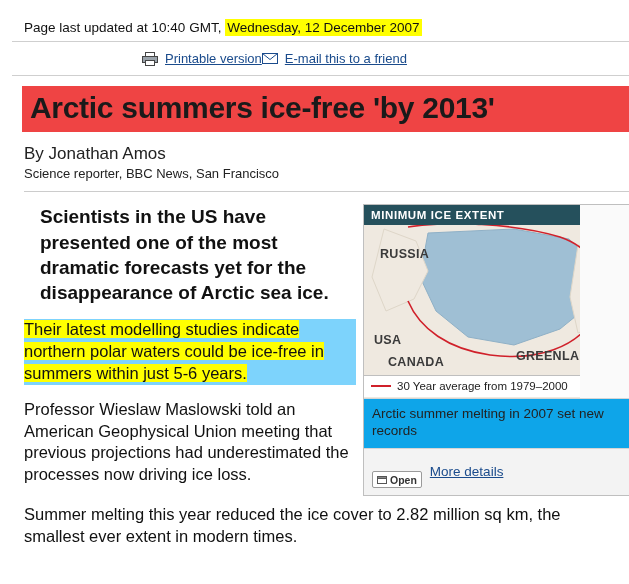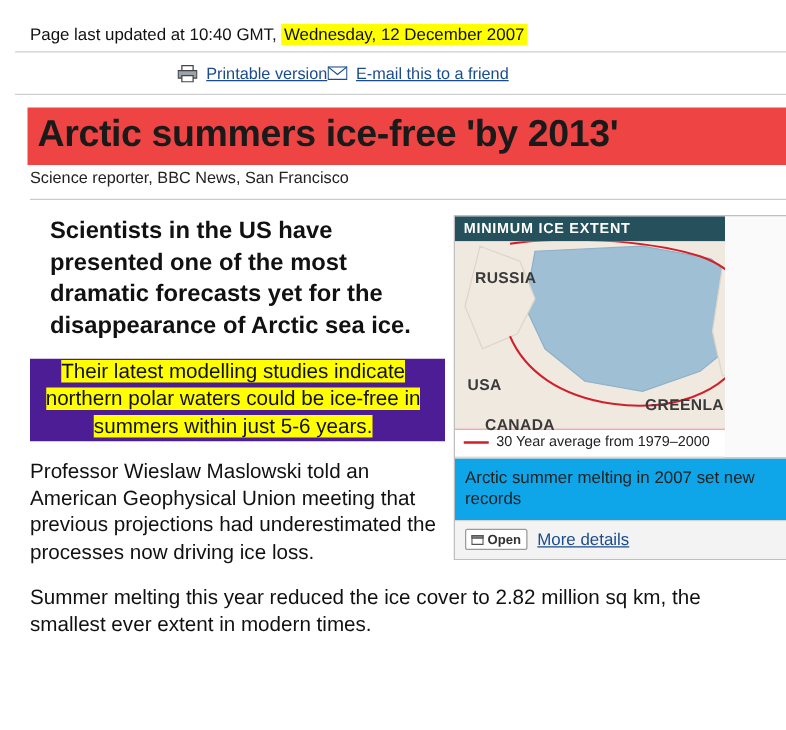--- a/index.html
+++ b/index.html
@@ -164,20 +164,21 @@
     align-items: center;
     gap: 3px;
     border: 1px solid #9a9a9a;
     background: #ffffff;
     border-radius: 2px;
     padding: 0 4px;
     height: 15px;
     font-size: 10.5px;
     font-weight: bold;
     color: #333;
+    margin-top: 16px;
   }
   .more-link {
     color: #1a4b8c;
     text-decoration: underline;
     cursor: pointer;
   }
 
   .lead {
     font-size: 19px;
     font-weight: bold;
@@ -187,24 +188,23 @@
     max-width: 330px;
   }
   p.para {
     font-size: 16.5px;
     line-height: 1.32;
     color: #111;
     margin: 0 0 14px 0;
     max-width: 332px;
   }
   p.para.hl {
-    background: #4c1d95;
+    background: #7dd3fc;
     display: block;
     max-width: 332px;
-    text-align: center;
   }
   p.para.hl span.ln {
     background: #ffff00;
     box-decoration-break: clone;
     -webkit-box-decoration-break: clone;
   }
   p.full {
     clear: both;
     max-width: none;
     margin: 4px 10px 0 0;
@@ -237,41 +237,42 @@
           <rect x="0.5" y="0.5" width="15" height="10" fill="#ffffff" stroke="#1a4b8c"></rect>
           <path d="M0.5 0.5 L8 6.5 L15.5 0.5" fill="none" stroke="#1a4b8c"></path>
         </svg>
       </span>
       <span class="label">E-mail this to a friend</span>
     </div>
   </div>
 
   <h1 class="headline">Arctic summers ice-free 'by 2013'</h1>
 
+  <div class="byline">By Jonathan Amos</div>
   <div class="byline-role">Science reporter, BBC News, San Francisco</div>
   <div class="rule"></div>
 
   <div class="body-wrap">
 
     <div class="figure">
       <div class="map">
         <div class="map-header">MINIMUM ICE EXTENT</div>
         <div class="map-canvas">
 
           <svg width="264" height="150" viewBox="0 0 264 150" style="position:absolute;left:0;top:0;">
             <rect x="0" y="0" width="264" height="150" fill="#efe9e0"></rect>
             <path d="M64 8 L150 4 L205 14 L232 40 L228 78 L196 104 L150 120 L104 112 L72 86 L56 52 Z" fill="#9fbfd4" stroke="#8fb0c6" stroke-width="1"></path>
             <path d="M214 20 L246 30 L258 62 L244 96 L214 108 L206 72 Z" fill="#efe9e0" stroke="#ded6c8" stroke-width="1"></path>
             <path d="M20 4 L52 16 L64 46 L50 74 L22 86 L8 52 Z" fill="#efe9e0" stroke="#ded6c8" stroke-width="1"></path>
             <path d="M44 2 C84 -4 150 -2 196 12 C236 26 244 58 232 88 C216 124 170 136 126 130 C84 124 56 104 44 76" fill="none" stroke="#d0202a" stroke-width="1.6"></path>
             <path d="M258 14 C238 40 240 88 258 124" fill="none" stroke="#d0202a" stroke-width="1.6"></path>
           </svg>
           <span class="land-label" style="left:16px; top:22px;">RUSSIA</span>
           <span class="land-label" style="left:10px; top:108px;">USA</span>
-          <span class="land-label" style="left:24px; top:140px;">CANADA</span>
+          <span class="land-label" style="left:24px; top:130px;">CANADA</span>
           <span class="land-label" style="left:152px; top:124px;">GREENLAND</span>
         </div>
         <div class="map-legend">
           <span class="legend-line"></span>
           <span>30 Year average from 1979–2000</span>
         </div>
       </div>
       <div class="caption">Arctic summer melting in 2007 set new records</div>
       <div class="more-row">
         <span class="open-btn">

